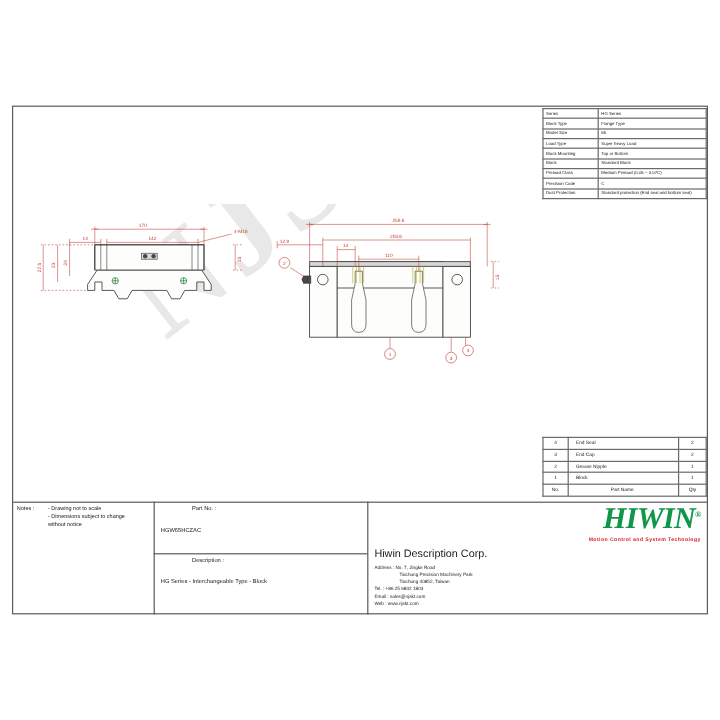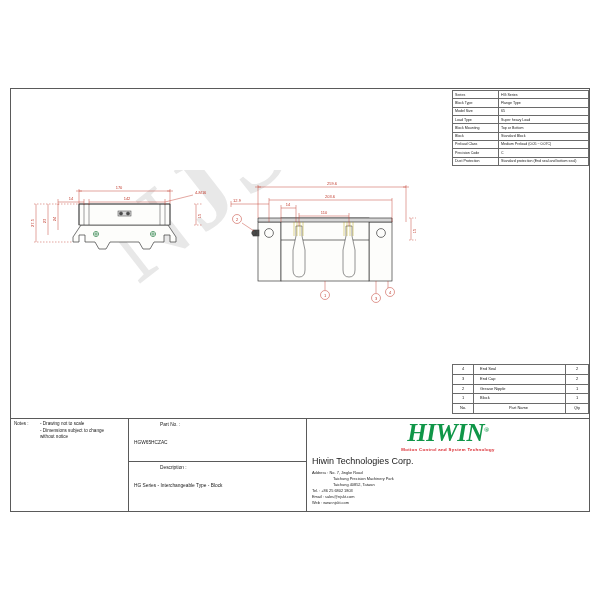--- a/index.html
+++ b/index.html
@@ -49,21 +49,21 @@
 
   #partno{position:absolute;left:134px;top:421px;width:168px;font-size:4.8px;line-height:1.5;}
   #partno .cap{margin-left:26px;}
   #partno .val{margin-top:11px;}
 
   #descr{position:absolute;left:134px;top:464px;width:168px;font-size:4.8px;line-height:1.5;}
   #descr .cap{margin-left:26px;}
   #descr .val{margin-top:11px;}
 
   
-  #logo-wrap{position:absolute;left:312px;top:420px;width:272px;text-align:center;}
+  #logo-wrap{position:absolute;left:312px;top:420px;width:272px;text-align:right;}
   #logo{font-family:"Liberation Serif","DejaVu Serif",serif;font-weight:700;
         font-style:italic;font-size:25px;line-height:1;color:#109648;
         letter-spacing:-0.5px;display:inline-block;position:relative;}
   #logo .reg{font-size:7px;font-style:normal;vertical-align:super;}
   #tagline{font-size:4.3px;font-weight:700;color:#d81f26;letter-spacing:0.35px;
         margin-top:2px;}
   #company{position:absolute;left:312px;top:456px;font-size:9px;color:#1a1a1a;}
   #addr{position:absolute;left:312px;top:470px;font-size:3.9px;line-height:1.55;color:#1a1a1a;}
   #addr .ind{padding-left:21px;}
 
@@ -294,21 +294,21 @@
   <div id="descr">
     <div class="cap">Description :</div>
     <div class="val">HG Series - Interchangeable Type - Block</div>
   </div>
 
   <div id="logo-wrap">
     <div id="logo"><span>HIWIN</span><span class="reg">®</span></div>
     <div id="tagline">Motion Control and System Technology</div>
   </div>
 
-  <div id="company">Hiwin Technologies Corp.</div>
+  <div id="company">Hiwin Description Corp.</div>
 
   <div id="addr">
     <div><span>Address :</span>
       <span>No. 7, Jingke Road</span></div>
     <div class="ind">Taichung Precision Machinery Park</div>
     <div class="ind">Taichung 40852, Taiwan</div>
     <div>Tel. : +86 25 6802 1803</div>
     <div>Email : sales@njskt.com</div>
     <div>Web :  www.njskt.com</div>
   </div>

